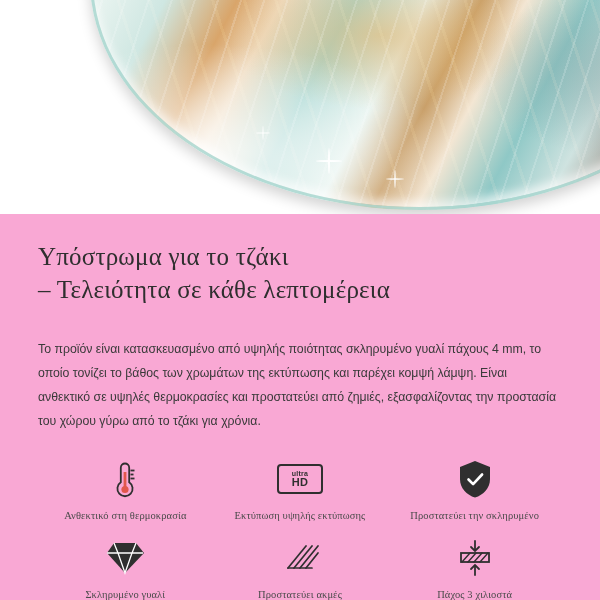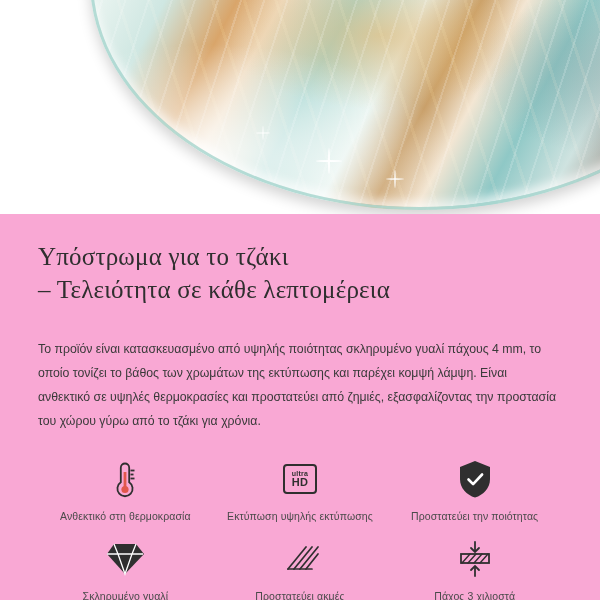--- a/index.html
+++ b/index.html
@@ -136,30 +136,30 @@
     text-align: center;
   }
   .feature .glyph {
     height: 46px;
     display: flex;
     align-items: center;
     justify-content: center;
   }
   .feature .caption {
     margin-top: 8px;
-    font-family: Liberation Sans, sans-serif;
+    font-family: Liberation Serif, serif;
     font-size: 10.5px;
     color: #4a4a4a;
     letter-spacing: 0.1px;
   }
 
   
   .ico { display: block; }
   .hd-box {
-    width: 34px; height: 30px;
+    width: 46px; height: 30px;
     border: 2px solid #2f2f2f;
     border-radius: 4px;
     display: flex;
     flex-direction: column;
     align-items: center;
     justify-content: center;
     line-height: 1;
   }
   .hd-box .t1 { font-size: 7px; font-weight: bold; color: #2f2f2f; letter-spacing: 0.3px; }
   .hd-box .t2 { font-size: 11px; font-weight: bold; color: #2f2f2f; letter-spacing: 0.2px; }
@@ -212,21 +212,21 @@
         <div class="caption">Εκτύπωση υψηλής εκτύπωσης</div>
       </div>
 
       <div class="feature">
         <div class="glyph">
           <svg class="ico" width="38" height="42" viewBox="0 0 38 42">
             <path d="M19 3 L34 9 v12 c0 9.5 -6.6 15.8 -15 18.6 C10.6 36.8 4 30.5 4 21 V9 z" fill="#2f2f2f"></path>
             <path d="M12.5 21.5 l4.6 4.6 l9-9.6" fill="none" stroke="#ffffff" stroke-width="2.6" stroke-linecap="round" stroke-linejoin="round"></path>
           </svg>
         </div>
-        <div class="caption">Προστατεύει την ποιότητας</div>
+        <div class="caption">Προστατεύει την σκληρυμένο</div>
       </div>
 
       <div class="feature">
         <div class="glyph">
           <svg class="ico" width="42" height="38" viewBox="0 0 42 38">
             <path d="M10 4 h22 l8 10 l-19 20 L3 14 z" fill="#2f2f2f"></path>
             <path d="M10 4 l4 10 h14 l4 -10 M3 14 h36 M14 14 l7 20 l7 -20" fill="none" stroke="#ffffff" stroke-width="1.3"></path>
           </svg>
         </div>
         <div class="caption">Σκληρυμένο γυαλί</div>

